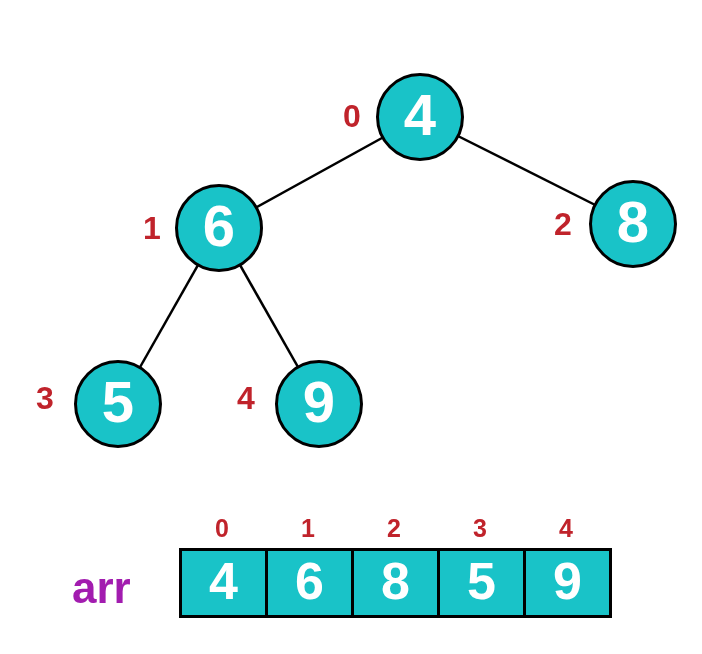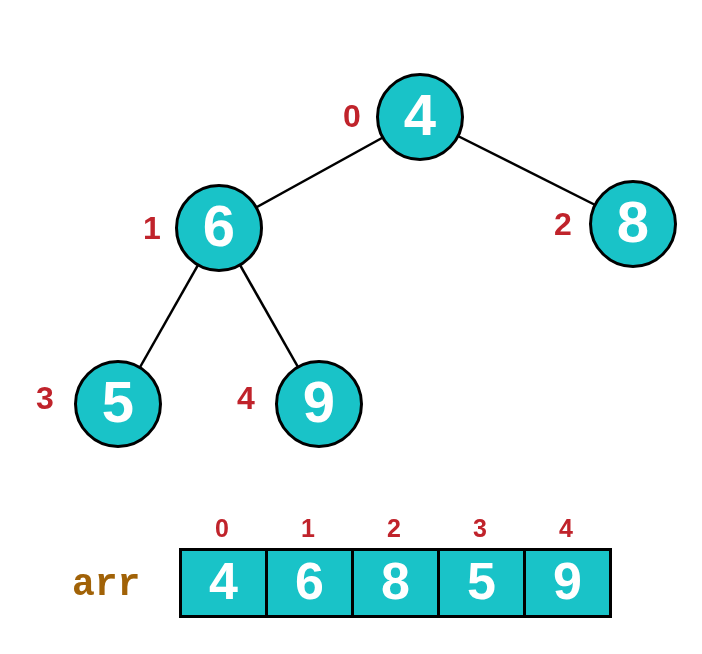--- a/index.html
+++ b/index.html
@@ -68,25 +68,24 @@
     color: #ffffff;
     font-weight: bold;
     font-size: 52px;
     line-height: 1;
     padding-bottom: 4px;
   }
   .cell + .cell { margin-left: -3px; }
   .array-label {
     position: absolute;
     left: 72px; top: 566px;
-    color: #a16207;
+    color: #a21caf;
     font-weight: bold;
-    font-size: 38px;
+    font-size: 44px;
     line-height: 1;
-    font-family: Liberation Mono, monospace;
   }
 </style>
 </head>
 <body>
 
 <div class="stage">
 
   <svg class="edges" width="702" height="654">
     <line x1="420" y1="117" x2="219" y2="228" stroke="#000000" stroke-width="2.5"></line>
     <line x1="420" y1="117" x2="633" y2="224" stroke="#000000" stroke-width="2.5"></line>

